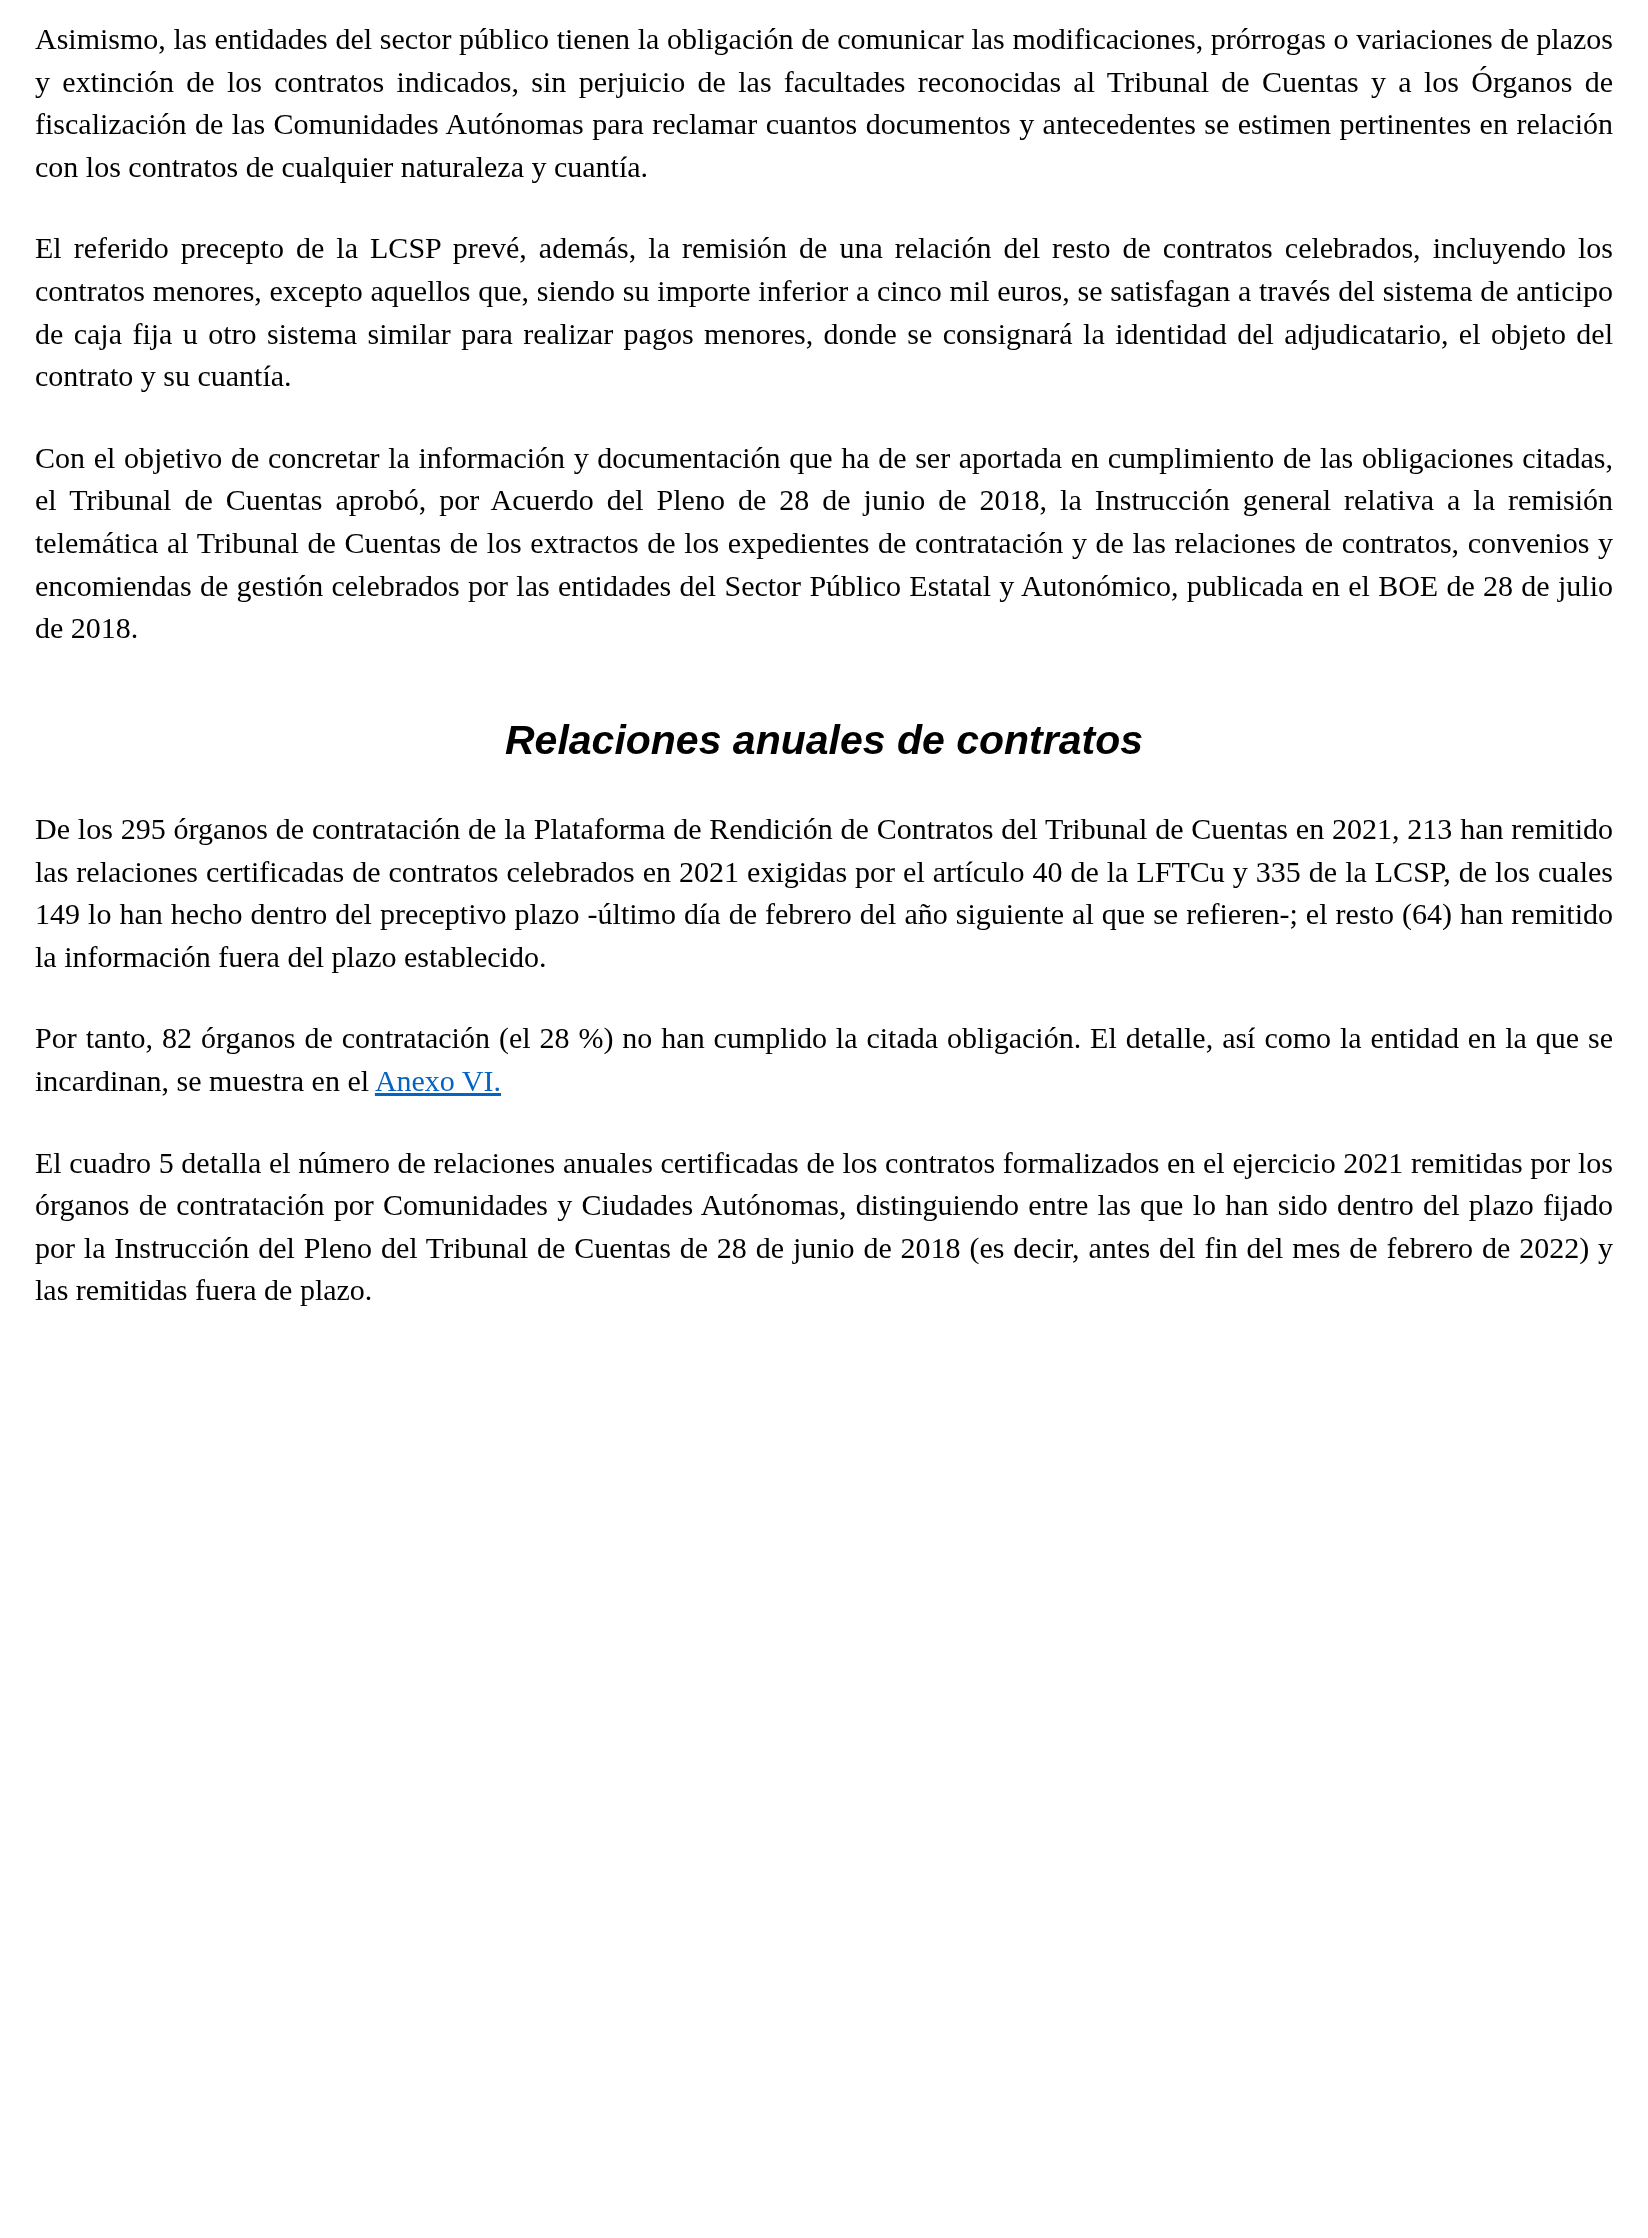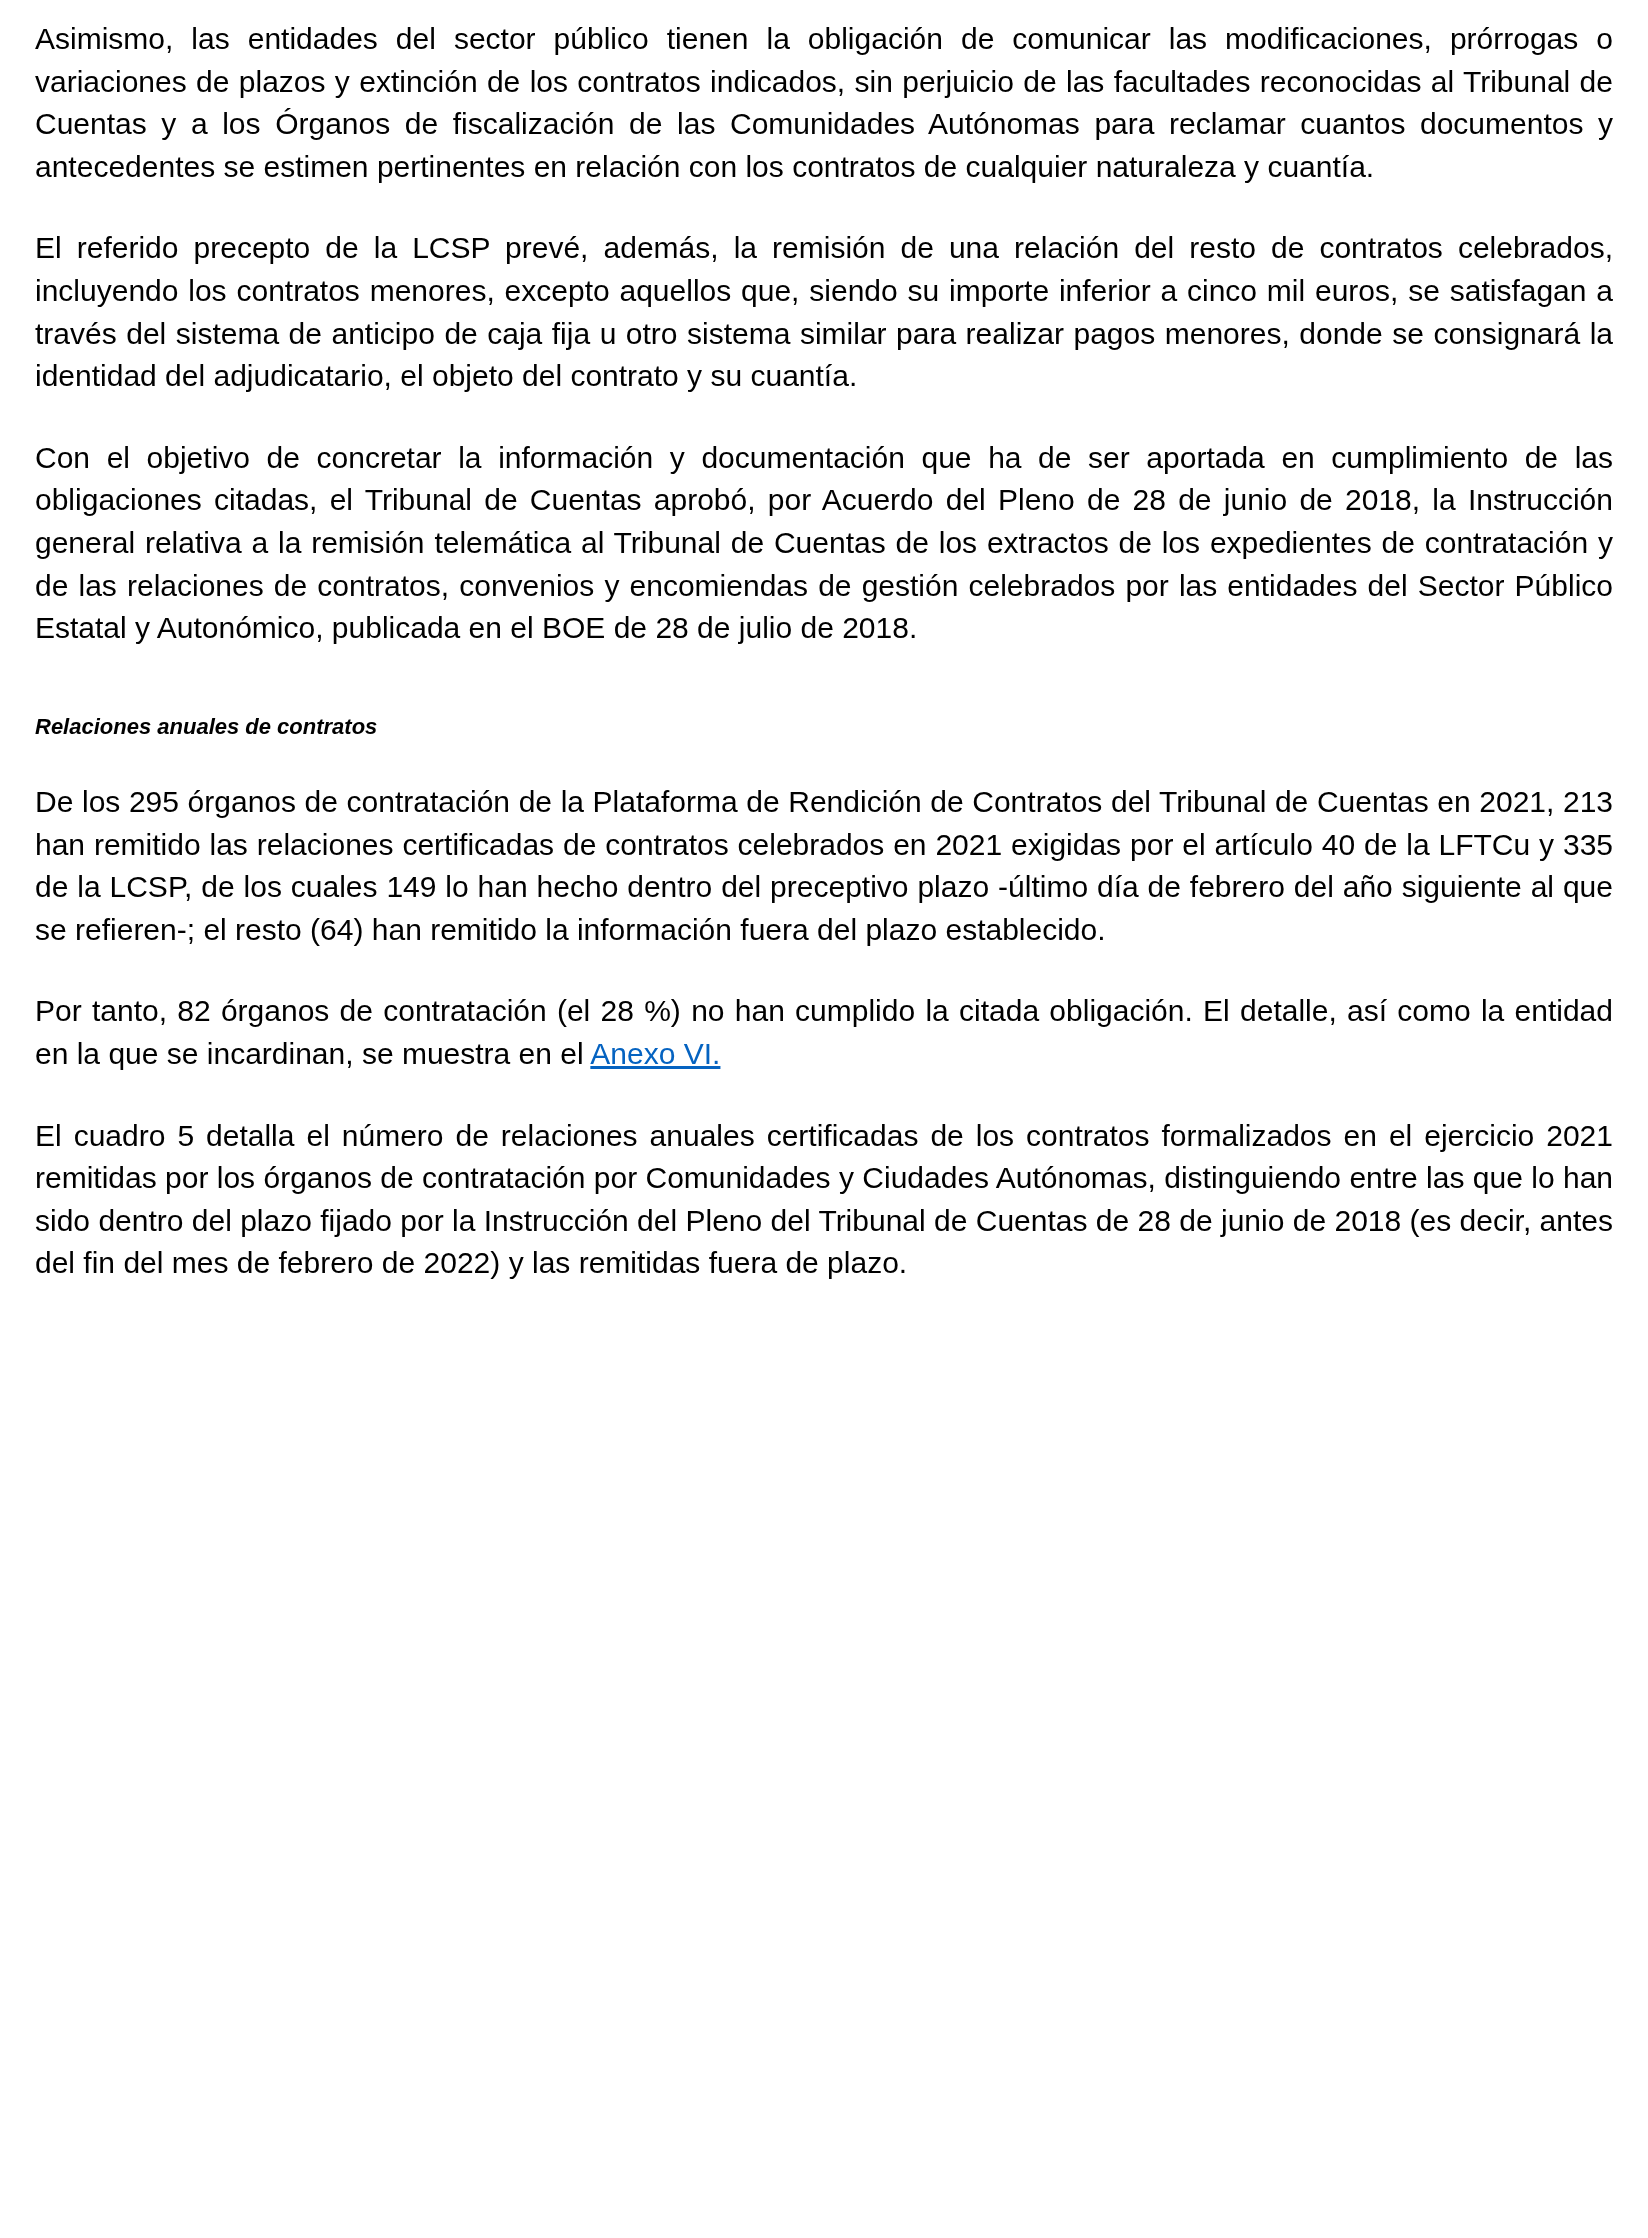--- a/index.html
+++ b/index.html
@@ -17,30 +17,31 @@
     font-family: "Liberation Sans", "DejaVu Sans", sans-serif;
     font-size: 30px;
     line-height: 1.42;
     color: #000000;
     overflow: hidden;
   }
   .para {
     margin: 0 0 39px 0;
     text-align: justify;
     text-justify: inter-word;
+    font-family: Liberation Serif, serif;
   }
   .para:last-child {
     margin-bottom: 0;
   }
   .heading {
     margin: 61px 0 39px 0;
-    font-size: 22px;
+    font-size: 41px;
     font-weight: bold;
     font-style: italic;
-    text-align: left;
+    text-align: center;
   }
   .link {
     color: var(--link-color, #0563C1);
     text-decoration: underline;
     cursor: pointer;
   }
 </style>
 </head>
 <body>
 

